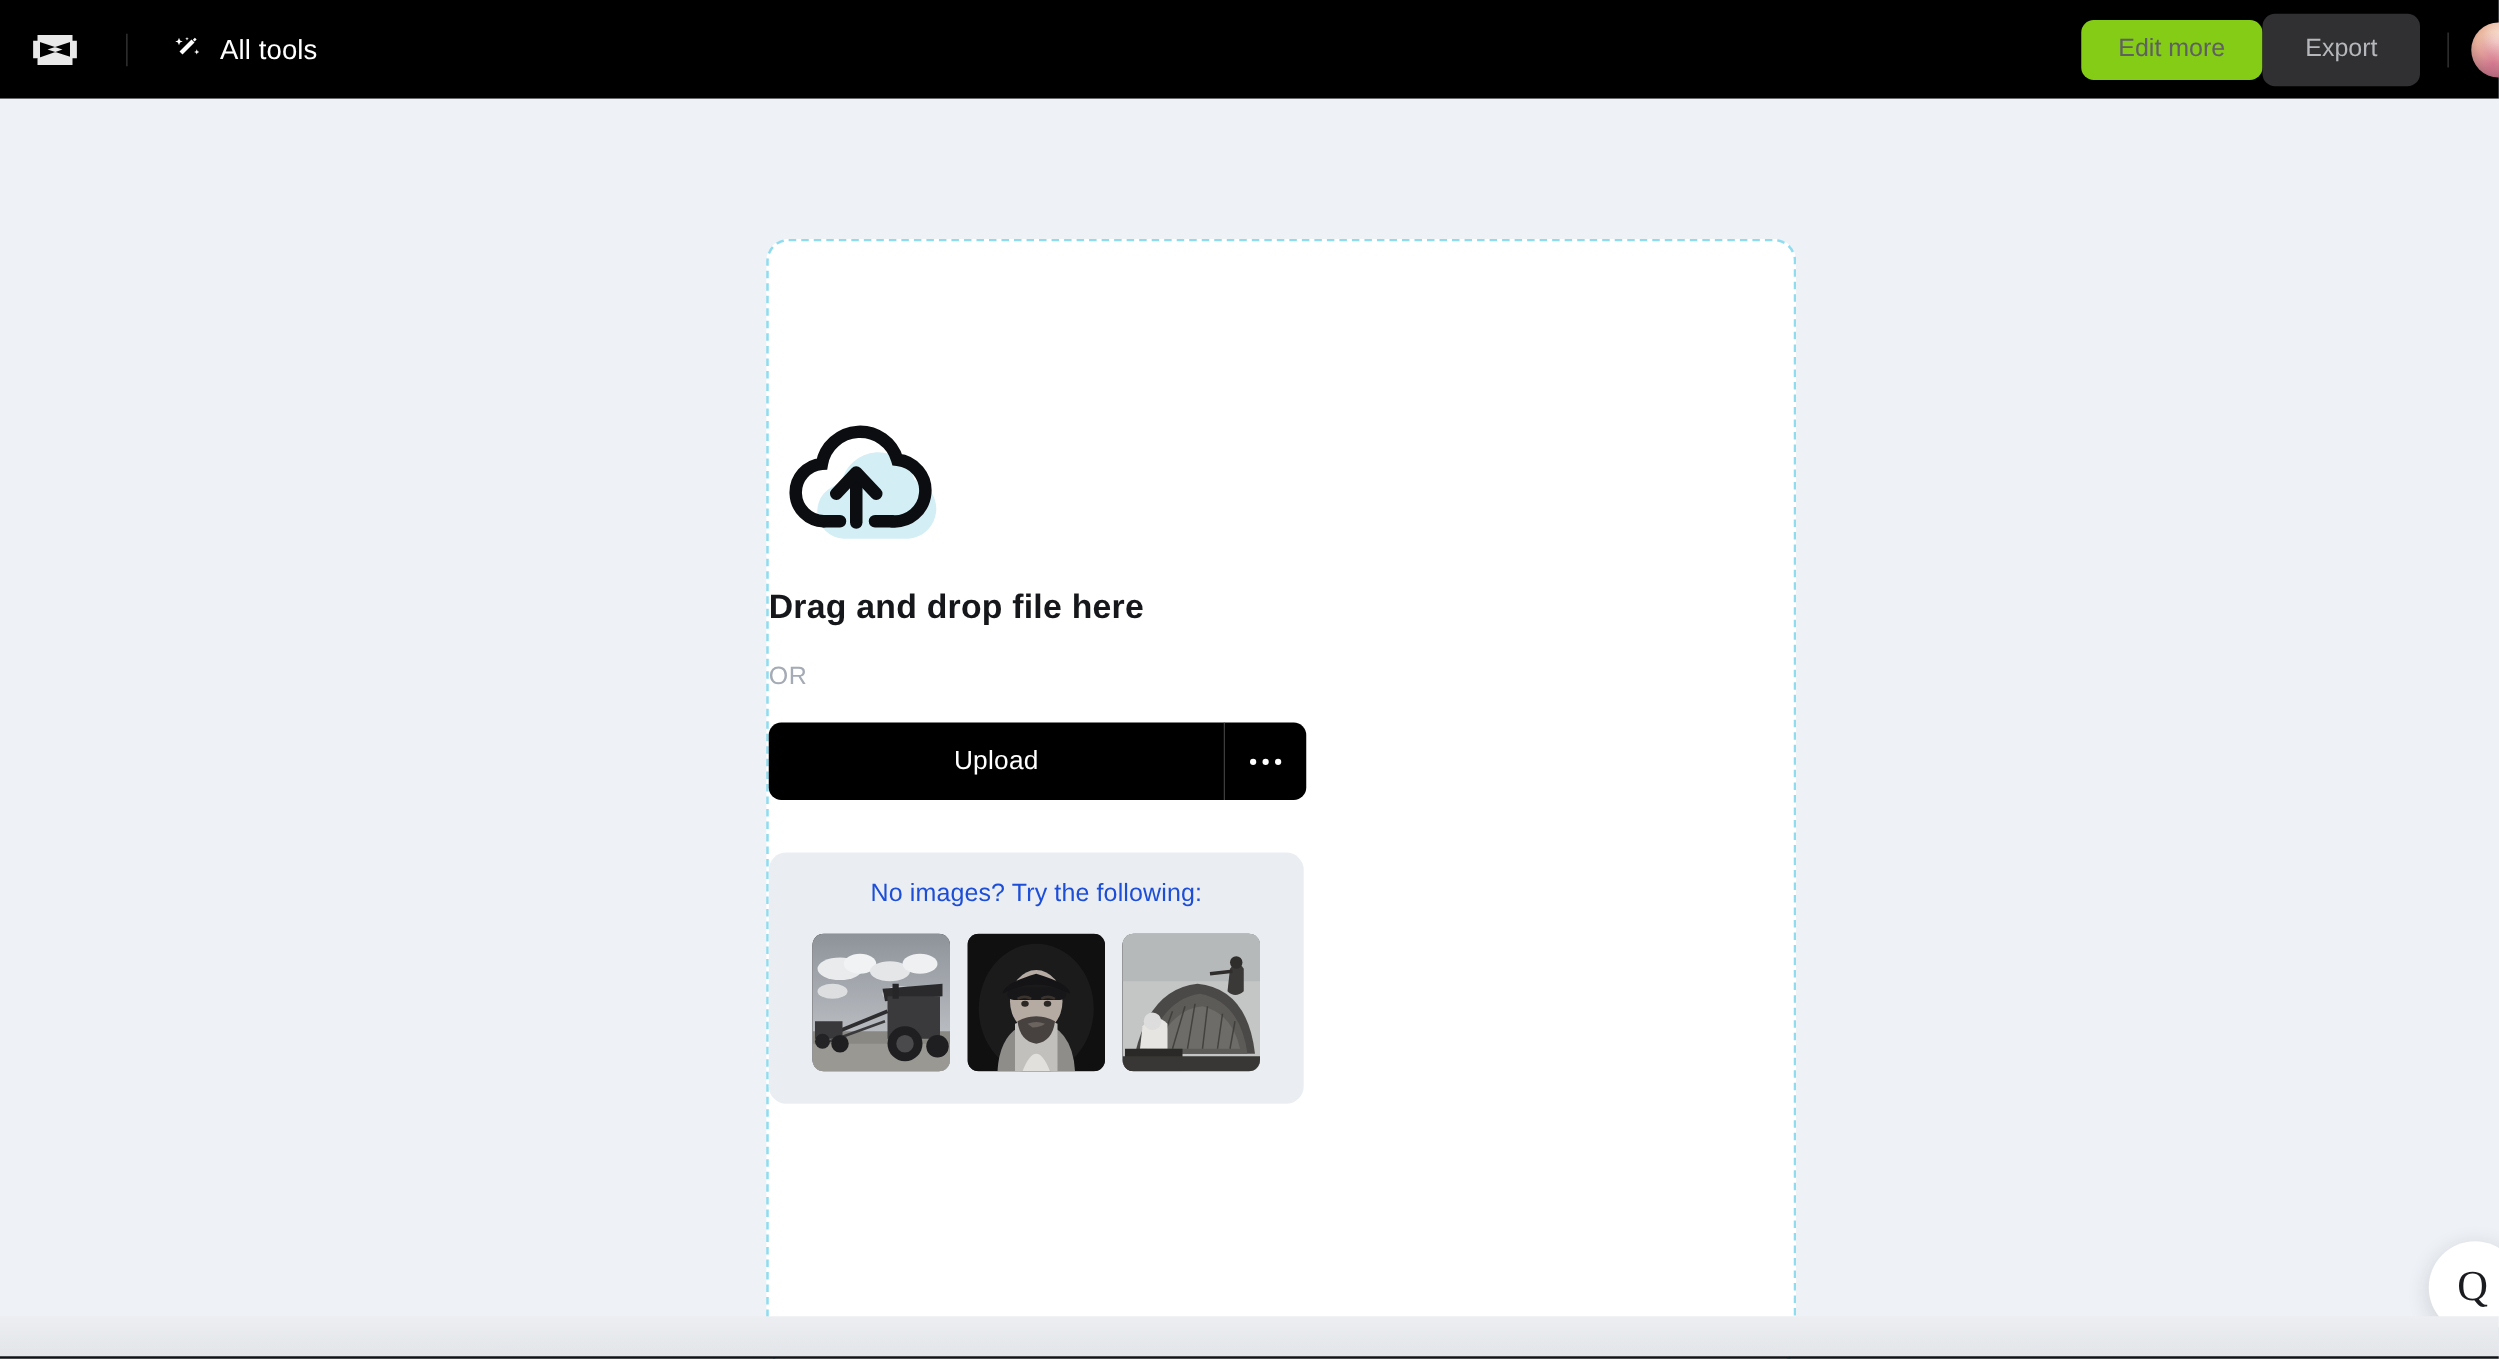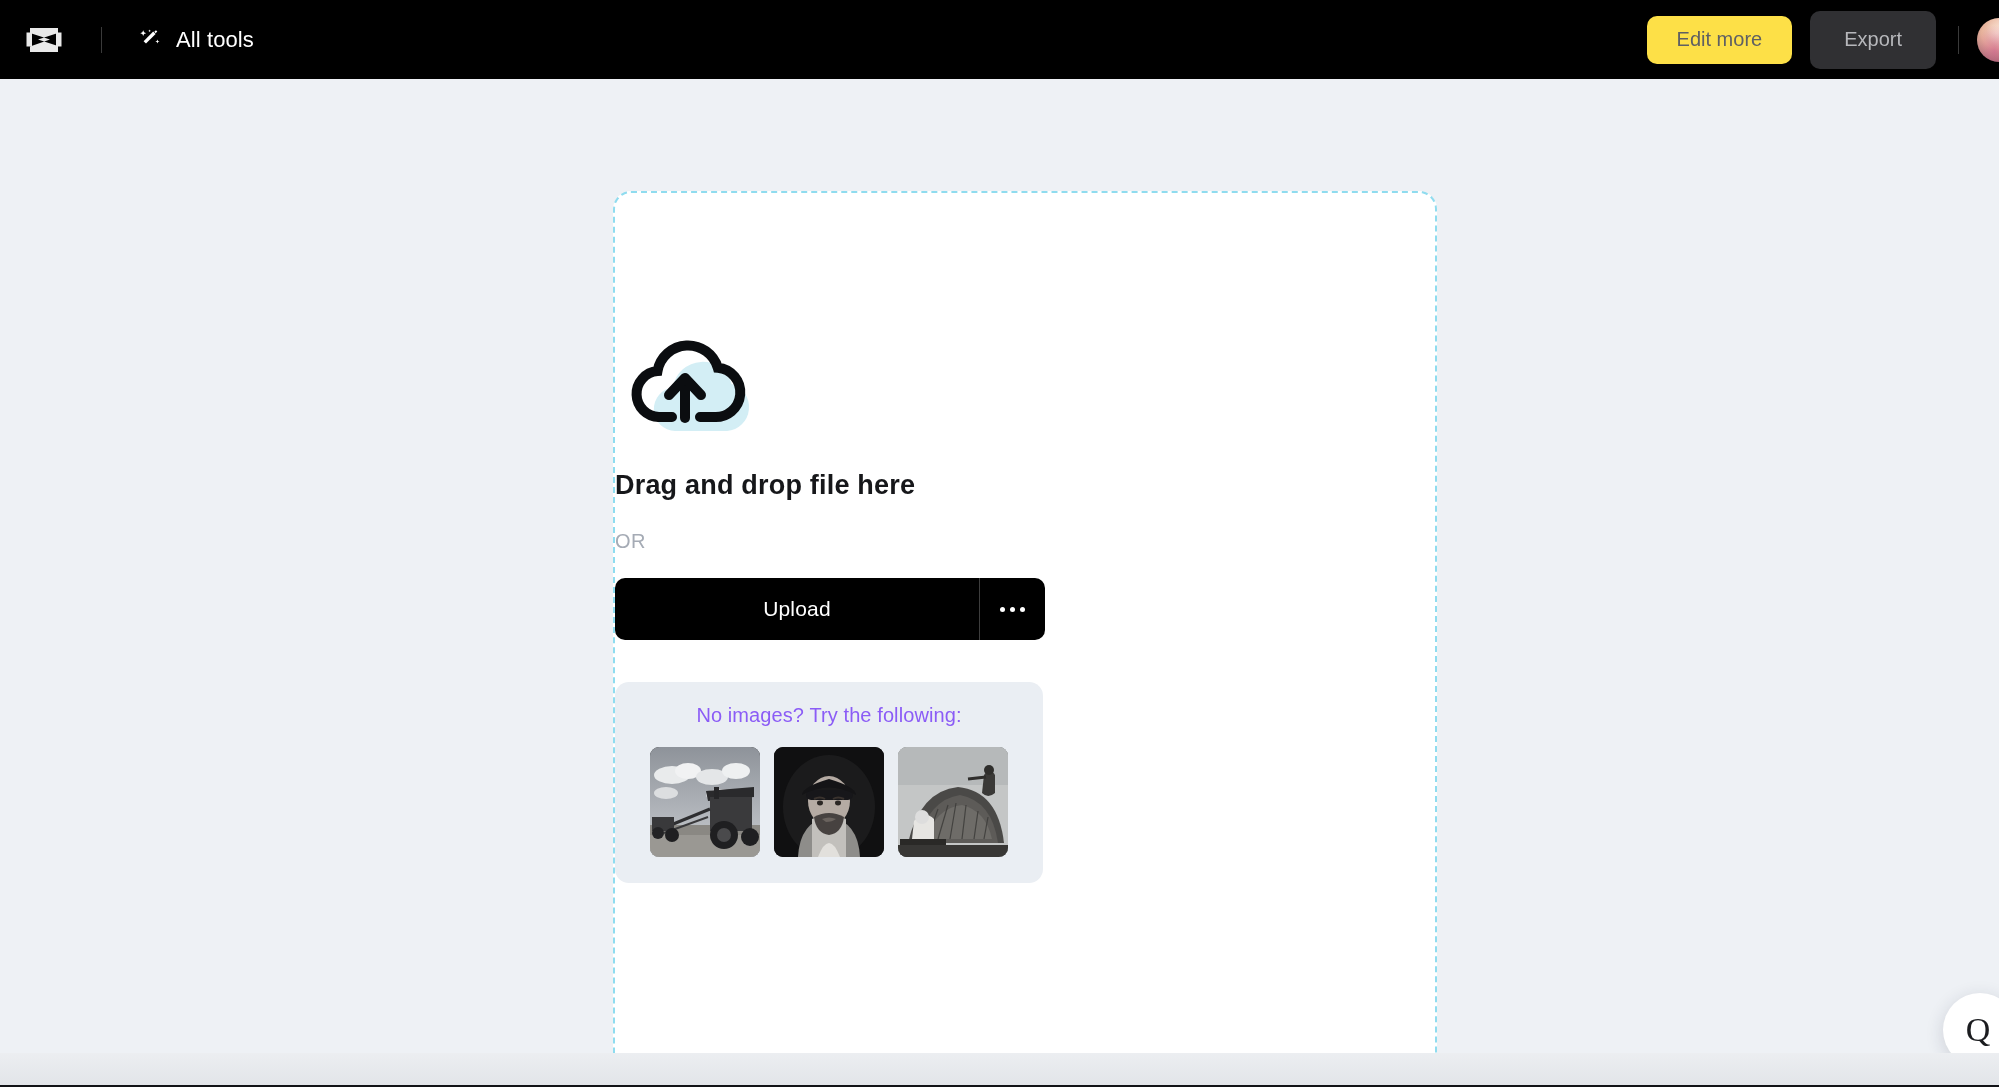--- a/index.html
+++ b/index.html
@@ -39,29 +39,29 @@
     letter-spacing: .1px;
   }
   .topbar-right {
     margin-left: auto;
     display: flex; align-items: center;
     height: 100%;
   }
   .btn-editmore {
     height: 48px; padding: 0 30px;
     display: flex; align-items: center; justify-content: center;
-    background: #fde047;
+    background: #84cc16;
     color: #5f6063;
     font-size: 20px; font-weight: 400;
     border-radius: 10px;
     border: none; cursor: default;
   }
   .btn-export {
     height: 58px; padding: 0 34px;
-    margin-left: 18px;
+    margin-left: 0;
     display: flex; align-items: center; justify-content: center;
     background: #303033;
     color: #b6b7bb;
     font-size: 20px; font-weight: 400;
     border-radius: 10px;
     border: none; cursor: pointer;
   }
   .right-divider {
     width: 1px; height: 28px;
     background: #3a3a3a;
@@ -156,21 +156,21 @@
   .samples {
     margin-top: 42px;
     width: 428px;
     background: #eaeef3;
     border-radius: 14px;
     padding: 22px 0 26px 0;
     display: flex; flex-direction: column; align-items: center;
   }
   .samples-title {
     font-size: 20px;
-    color: #8b5cf6;
+    color: #1d4ed8;
     letter-spacing: .1px;
   }
   .samples-row {
     margin-top: 20px;
     display: flex;
     align-items: center;
     gap: 14px;
   }
   .thumb {
     border-radius: 9px;

